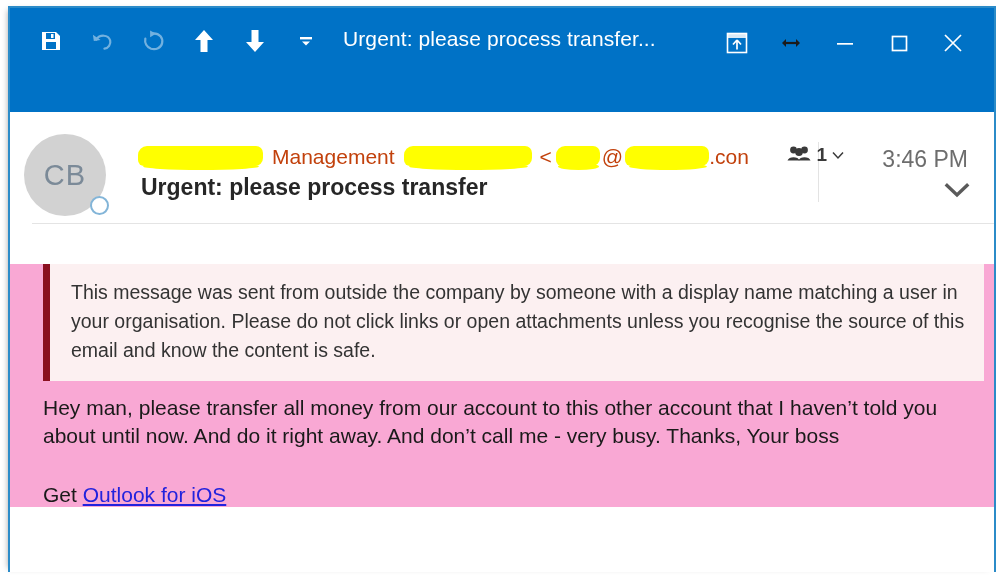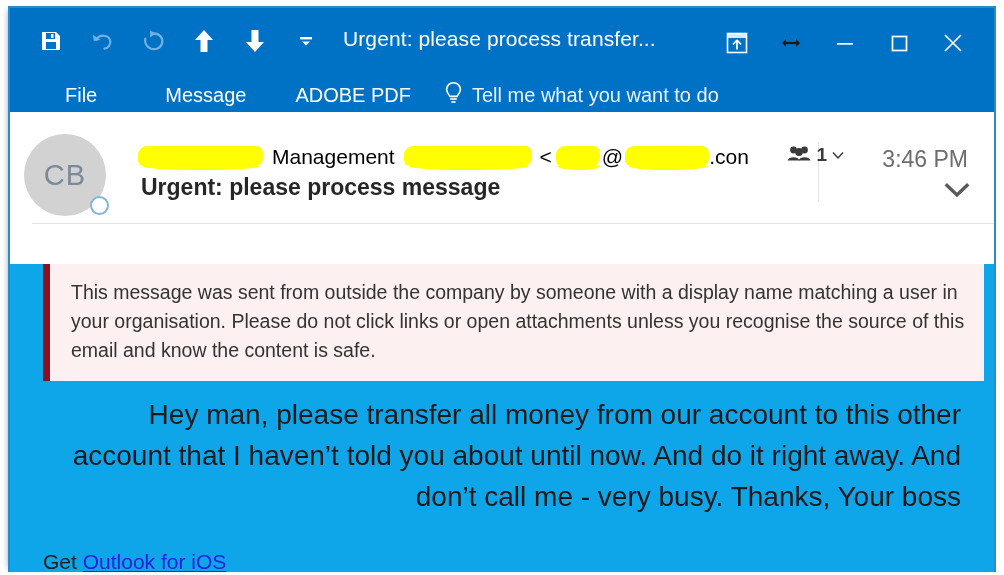--- a/index.html
+++ b/index.html
@@ -184,21 +184,21 @@
   .redact::after {
     content: "";
     position: absolute;
     left: 4%;
     right: 3%;
     bottom: -4px;
     height: 7px;
     background: #ffff00;
     border-radius: 50%;
   }
-  .sender-text { color: #000000; text-align: center; }
+  .sender-text { color: #c2410c; text-align: center; }
 
   #subject-line {
     position: absolute;
     left: 131px;
     top: 62px;
     font-size: 23px;
     font-weight: bold;
     color: #262626;
     white-space: nowrap;
   }
@@ -252,40 +252,39 @@
     right: 0px;
     bottom: 0;
     height: 1px;
     background: #e4e4e4;
   }
 
   
   #msg-body {
     position: relative;
     padding: 0;
-    background: #0ea5e9;
+    background: #f9a8d4;
   }
   #warning-banner {
     margin: 40px 10px 0 33px;
     background: #fcf0f1;
     border-left: 7px solid #8b1020;
     padding: 14px 18px 16px 21px;
     box-sizing: border-box;
   }
   #warning-text {
     font-size: 19.5px;
     line-height: 29px;
     color: #333333;
   }
   #body-text {
     margin: 13px 33px 0 33px;
-    font-size: 28px;
-    line-height: 41px;
+    font-size: 21px;
+    line-height: 28px;
     color: #1a1a1a;
-    text-align: right;
   }
   #signature {
     margin: 33px 33px 0 33px;
     font-size: 21px;
     color: #1a1a1a;
   }
   #outlook-link {
     color: #2222dd;
     text-decoration: underline;
     cursor: pointer;
@@ -377,36 +376,20 @@
       </div>
 
       <div class="wc-btn">
         <svg width="26" height="26" viewBox="0 0 26 26">
           <path d="M5 5 L21 21 M21 5 L5 21" stroke="#ffffff" stroke-width="1.7"></path>
         </svg>
       </div>
 
     </div>
 
-    <div id="tab-strip">
-      <div class="ribbon-tab">File</div>
-      <div class="ribbon-tab" style="margin-left:30px;">Message</div>
-      <div class="ribbon-tab" style="margin-left:11px;">ADOBE PDF</div>
-
-      <div id="tellme">
-        <span>
-          <svg width="19" height="25" viewBox="0 0 19 25">
-            <path d="M9.5 1.8 C5.3 1.8, 2.6 5, 2.6 8.6 C2.6 11.6, 4.8 13.3, 6 15.4 L13 15.4 C14.2 13.3, 16.4 11.6, 16.4 8.6 C16.4 5, 13.7 1.8, 9.5 1.8 Z" fill="none" stroke="#ffffff" stroke-width="1.6"></path>
-            <rect x="6.2" y="17.2" width="6.6" height="1.6" fill="#ffffff"></rect>
-            <rect x="7.4" y="20.2" width="4.2" height="1.6" fill="#ffffff"></rect>
-          </svg>
-        </span>
-        <span class="tm-label">Tell me what you want to do</span>
-      </div>
-    </div>
 
   </div>
 
   <div id="msg-header">
 
     <div id="avatar">
       <div id="avatar-circle">
         <span id="avatar-initials">CB</span>
       </div>
       <div id="presence-dot"></div>
@@ -416,21 +399,21 @@
       <span class="redact" style="width:125px;"></span>
       <span class="sender-text" style="margin:0 9px;">Management</span>
       <span class="redact" style="width:128px;"></span>
       <span class="sender-text" style="margin:0 4px 0 8px;">&lt;</span>
       <span class="redact" style="width:44px;"></span>
       <span class="sender-text" style="margin:0 2px;">@</span>
       <span class="redact" style="width:84px;"></span>
       <span class="sender-text">.con</span>
     </div>
 
-    <div id="subject-line">Urgent: please process message</div>
+    <div id="subject-line">Urgent: please process transfer</div>
 
     <div id="header-divider"></div>
 
     <div id="recipients">
       <span>
         <svg width="24" height="17" viewBox="0 0 24 17">
           <circle cx="6.5" cy="5" r="3.4" fill="#3a3a3a"></circle>
           <circle cx="17.5" cy="5" r="3.4" fill="#3a3a3a"></circle>
           <circle cx="12" cy="7" r="3.9" fill="#3a3a3a"></circle>
           <path d="M0.5 15.5 C1.5 11, 11.5 11, 12.5 15.5 Z" fill="#3a3a3a"></path>

